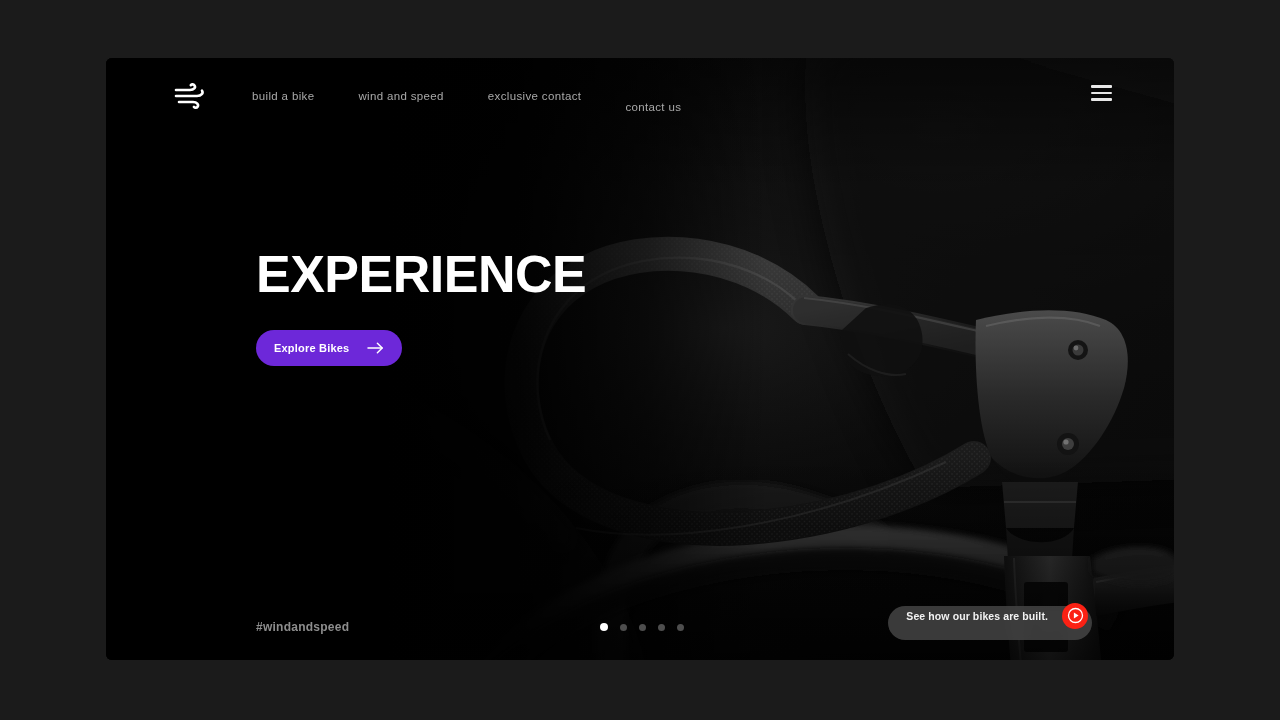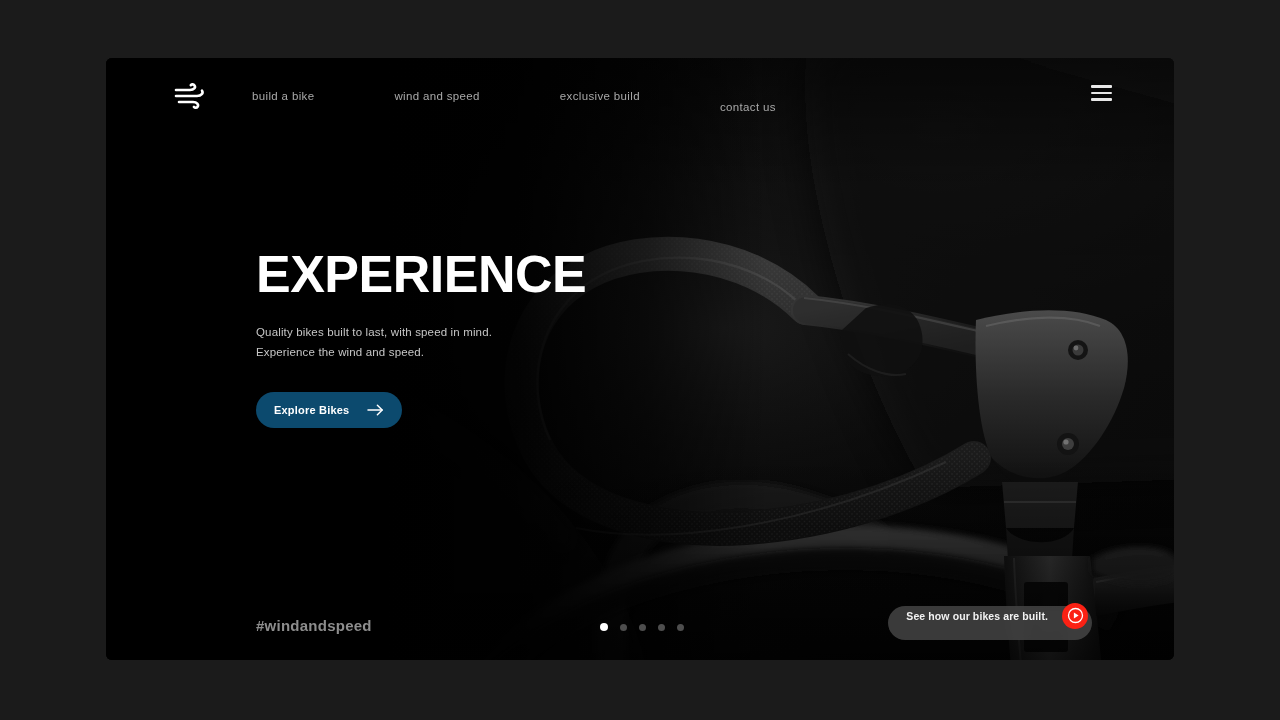--- a/index.html
+++ b/index.html
@@ -42,21 +42,21 @@
   }
 
   
   .nav {
     position:absolute; left:0; top:0; width:100%; height:76px;
     display:flex; align-items:center; z-index:6;
   }
   .logo { position:absolute; left:67px; top:24px; width:34px; height:28px; }
   .logo svg { display:block; width:34px; height:28px; }
 
-  .nav-links { position:absolute; left:146px; top:0; height:76px; display:flex; align-items:center;gap:36px; }
+  .nav-links { position:absolute; left:146px; top:0; height:76px; display:flex; align-items:center; }
   .nav-link {
     color:#a9a9a9; font-size:11.5px; letter-spacing:.35px;
     margin-right:44px; cursor:pointer; white-space:nowrap;
     font-family:"Liberation Sans", sans-serif;
   }
   .nav-link:last-child { margin-right:0;margin-top:21px; }
 
   .hamburger {
     position:absolute; right:62px; top:27px;
     width:21px; height:16px; cursor:pointer;
@@ -72,31 +72,31 @@
     font-family:"Liberation Sans", sans-serif;
   }
   .hero-desc {
     margin-top:22px; color:#c6c6c6; font-size:11.5px;
     line-height:1.75; max-width:292px; letter-spacing:.15px;
   }
   .cta {
     margin-top:30px; display:inline-flex; align-items:center;
     justify-content:space-between;
     width:146px; height:36px; padding:0 18px;
-    background:#0c4a6e; border:none; border-radius:18px;
+    background:#6d28d9; border:none; border-radius:18px;
     color:#fff; font-size:11px; font-weight:700; letter-spacing:.2px;
     cursor:pointer; font-family:"Liberation Sans", sans-serif;
   }
   .cta .cta-arrow { display:flex; align-items:center; }
   .cta svg { display:block; }
 
   
   .hashtag {
     position:absolute; left:150px; bottom:26px; z-index:6;
-    color:#8d8d8d; font-size:15px; font-weight:700; letter-spacing:.25px;
+    color:#8d8d8d; font-size:12px; font-weight:700; letter-spacing:.25px;
   }
   .dots {
     position:absolute; left:494px; bottom:29px; z-index:6;
     display:flex; align-items:center; gap:12px;
   }
   .dot { width:7px; height:7px; border-radius:50%; background:#4e4e4e; cursor:pointer; }
   .dot.active { background:#ffffff; width:8px; height:8px; }
 
   .video-pill {
     position:absolute; right:82px; bottom:20px; z-index:6;
@@ -286,34 +286,33 @@
         <svg viewBox="0 0 34 28" fill="none" aria-hidden="true">
           <path d="M3 8 H17 C21 8 23 5.5 21.5 3.4 C20.6 2.1 18.8 2 17.8 3.2" stroke="#ffffff" stroke-width="2.6" stroke-linecap="round"></path>
           <path d="M3 14 H24 C28.5 14 30.6 11 29 8.6" stroke="#ffffff" stroke-width="2.6" stroke-linecap="round"></path>
           <path d="M6 20 H20 C24 20 26 22.6 24.6 24.7 C23.7 26 21.9 26.1 20.9 24.9" stroke="#ffffff" stroke-width="2.6" stroke-linecap="round"></path>
         </svg>
       </div>
 
       <div class="nav-links">
         <div class="nav-link">build a bike</div>
         <div class="nav-link">wind and speed</div>
-        <div class="nav-link">exclusive build</div>
+        <div class="nav-link">exclusive contact</div>
         <div class="nav-link">contact us</div>
       </div>
 
       <div class="hamburger">
         <span></span>
         <span></span>
         <span></span>
       </div>
     </div>
 
     <div class="hero-copy">
       <div class="hero-title">EXPERIENCE</div>
-      <div class="hero-desc">Quality bikes built to last, with speed in mind. Experience the wind and speed.</div>
       <button class="cta">
         <span>Explore Bikes</span>
         <span class="cta-arrow">
           <svg width="17" height="12" viewBox="0 0 17 12" fill="none" aria-hidden="true">
             <path d="M1 6 H15" stroke="#ffffff" stroke-width="1.5" stroke-linecap="round"></path>
             <path d="M10.4 1.3 L15.2 6 L10.4 10.7" stroke="#ffffff" stroke-width="1.5" stroke-linecap="round" stroke-linejoin="round"></path>
           </svg>
         </span>
       </button>
     </div>

